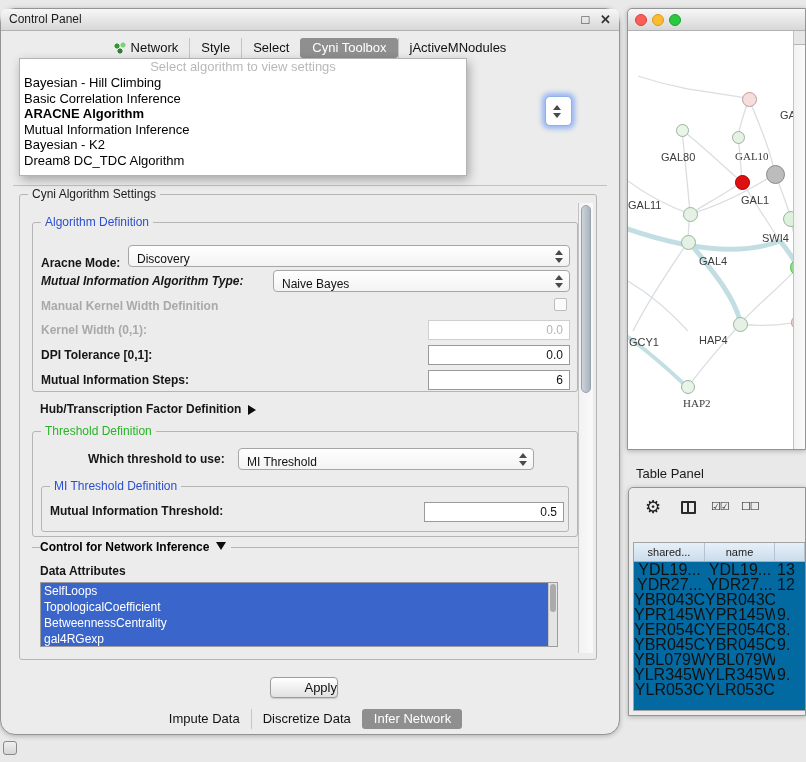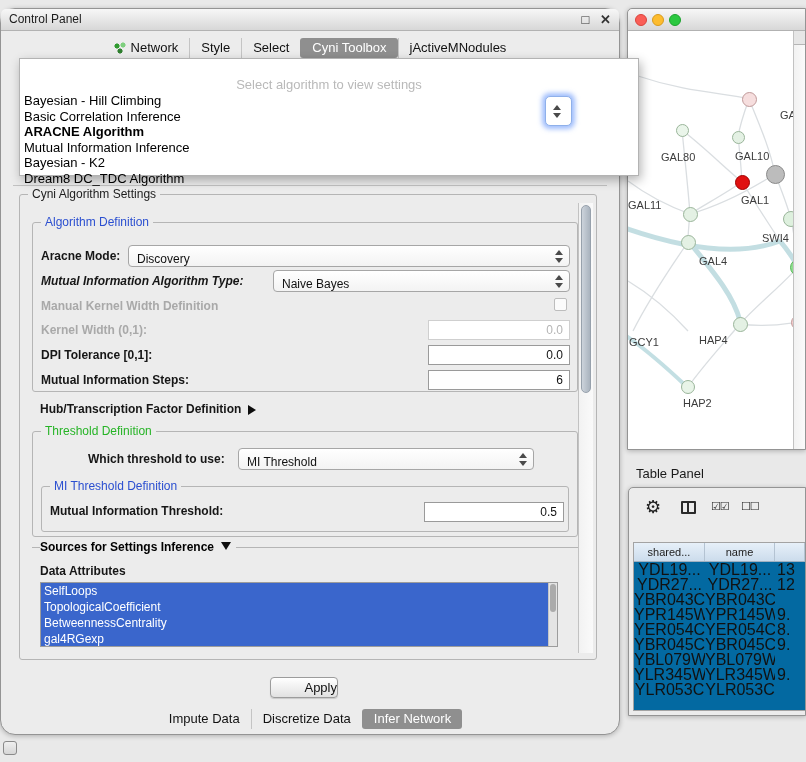--- a/index.html
+++ b/index.html
@@ -19,21 +19,21 @@
   .tabbar.bottom { top:700px; }
   .tab { font-size:13px; color:#111; padding:2px 11px; line-height:16px; border-left:1px solid #c4c4c4; white-space:nowrap; display:flex; align-items:center; }
   .tab:first-child { border-left:none; }
   .tab.selected { background:#8f8f8f; color:#fff; border-radius:3px; border-left-color:transparent; }
   .net-glyph { display:inline-block; width:12px; height:12px; margin-right:5px;
     background: radial-gradient(circle at 3px 4px, #2f9a2f 2.2px, transparent 2.9px),
                 radial-gradient(circle at 9px 3px, #7ecf7e 2.2px, transparent 2.9px),
                 radial-gradient(circle at 6px 9px, #2f7f2f 2.2px, transparent 2.9px); }
 
   
-  .popup { position:absolute; left:18px; top:49px; width:620px; height:118px; background:#fff; border:1px solid #b3b3b3; box-shadow:2px 4px 10px rgba(0,0,0,.3); z-index:20; padding-top:18px; }
+  .popup { position:absolute; left:18px; top:49px; width:448px; height:118px; background:#fff; border:1px solid #b3b3b3; box-shadow:2px 4px 10px rgba(0,0,0,.3); z-index:20; padding-top:0; }
   .popup .ph { color:#b9b9b9; font-size:13px; line-height:16px; text-align:center; }
   .popup .item { font-size:13px; line-height:15.5px; padding-left:4px; color:#000; white-space:nowrap; }
   .popup .item.selected { font-weight:bold; }
   .focus-combo { position:absolute; left:544px; top:87px; width:27px; height:30px; background:#fff; border:1px solid #8fb0ea; border-radius:5px; box-shadow:0 0 5px 2.5px rgba(95,145,250,.6); z-index:25; }
 
   
   .group { position:absolute; border:1px solid #b5b5b5; border-radius:3px; }
   .legend { position:absolute; top:-8px; left:8px; background:#ececec; padding:0 4px; font-size:12px; color:#1c1c1c; white-space:nowrap; }
   .legend.blue { color:#2b4fd0; }
   .legend.green { color:#26b426; }
@@ -150,21 +150,21 @@
     <div class="group" style="left:18px; top:185px; width:578px; height:466px;">
       <span class="legend">Cyni Algorithm Settings</span>
 
       <div class="vscroll" style="right:3px; top:8px; width:15px; height:450px;">
         <div class="vthumb" style="top:2px; height:188px;"></div>
       </div>
 
       <div class="group" style="left:12px; top:27px; width:546px; height:170px;">
         <span class="legend blue">Algorithm Definition</span>
 
-        <span class="flabel" style="left:8px; top:23px;">Aracne Mode:</span>
+        <span class="flabel" style="left:8px; top:30px;">Aracne Mode:</span>
         <div class="combo" style="left:95px; top:22px; width:442px;">
           <span>Discovery</span>
           <span class="spin"></span>
         </div>
 
         <span class="flabel" style="left:8px; top:48px;font-style:italic;">Mutual Information Algorithm Type:</span>
         <div class="combo" style="left:240px; top:47px; width:297px;">
           <span>Naive Bayes</span>
           <span class="spin"></span>
         </div>
@@ -197,21 +197,21 @@
 
         <div class="group" style="left:8px; top:54px; width:528px; height:46px;">
           <span class="legend blue">MI Threshold Definition</span>
           <span class="flabel" style="left:8px; top:14px;">Mutual Information Threshold:</span>
           <div class="tfield" style="left:382px; top:15px; width:140px;">0.5</div>
         </div>
       </div>
 
       <div class="src-line"></div>
       <span class="src-label">
-        <span>Sources for Settings Inference</span><span class="tri-down"></span>
+        <span>Control for Network Inference</span><span class="tri-down"></span>
       </span>
 
       <span class="flabel" style="left:20px; top:368px; line-height:16px;">Data Attributes</span>
 
       <div class="attr-list" id="attr-list">
         <div class="list-scroll">
           <div class="list-thumb"></div>
         </div>
       <div class="attr-item">SelfLoops</div>
           <div class="attr-item">TopologicalCoefficient</div>
@@ -274,28 +274,28 @@
           <div class="node" style="left: 155px; top: 180px; width: 16px; height: 16px; background: rgb(222, 240, 222); border-color: rgb(154, 181, 154);"></div>
           <div class="node" style="left: 52.5px; top: 203.5px; width: 15px; height: 15px; background: rgb(228, 241, 228); border-color: rgb(154, 181, 154);"></div>
           <div class="node" style="left: 161.5px; top: 227.5px; width: 17px; height: 17px; background: rgb(142, 224, 142); border-color: rgb(90, 180, 90);"></div>
           <div class="node" style="left: 104.5px; top: 285.5px; width: 15px; height: 15px; background: rgb(228, 241, 228); border-color: rgb(154, 181, 154);"></div>
           <div class="node" style="left: 162.5px; top: 283.5px; width: 15px; height: 15px; background: rgb(246, 206, 206); border-color: rgb(192, 154, 154);"></div>
           <div class="node" style="left: 53px; top: 349px; width: 14px; height: 14px; background: rgb(232, 244, 232); border-color: rgb(154, 181, 154);"></div>
         </div>
       <div id="net-labels">
           <span class="nlabel" style="left: 152px; top: 78px;">GAL</span>
           <span class="nlabel" style="left: 33px; top: 120px;">GAL80</span>
-          <span class="nlabel" style="left: 107px; top: 119px;">GAL10</span>
+          <span class="nlabel" style="left: 107px; top: 119px; font-family: Liberation Serif, serif;">GAL10</span>
           <span class="nlabel" style="left: 0px; top: 168px;">GAL11</span>
           <span class="nlabel" style="left: 113px; top: 163px;">GAL1</span>
           <span class="nlabel" style="left: 134px; top: 201px;">SWI4</span>
           <span class="nlabel" style="left: 71px; top: 224px;">GAL4</span>
           <span class="nlabel" style="left: 1px; top: 305px;">GCY1</span>
           <span class="nlabel" style="left: 71px; top: 303px;">HAP4</span>
-          <span class="nlabel" style="left: 55px; top: 366px;">HAP2</span>
+          <span class="nlabel" style="left: 55px; top: 366px; font-family: Liberation Serif, serif;">HAP2</span>
         </div>
     </div>
     <div class="vscroll nw-scroll">
       <div class="sb-btn"></div>
     </div>
   </div>
 
   <span class="tp-title">Table Panel</span>
 
   <div class="window tp">

